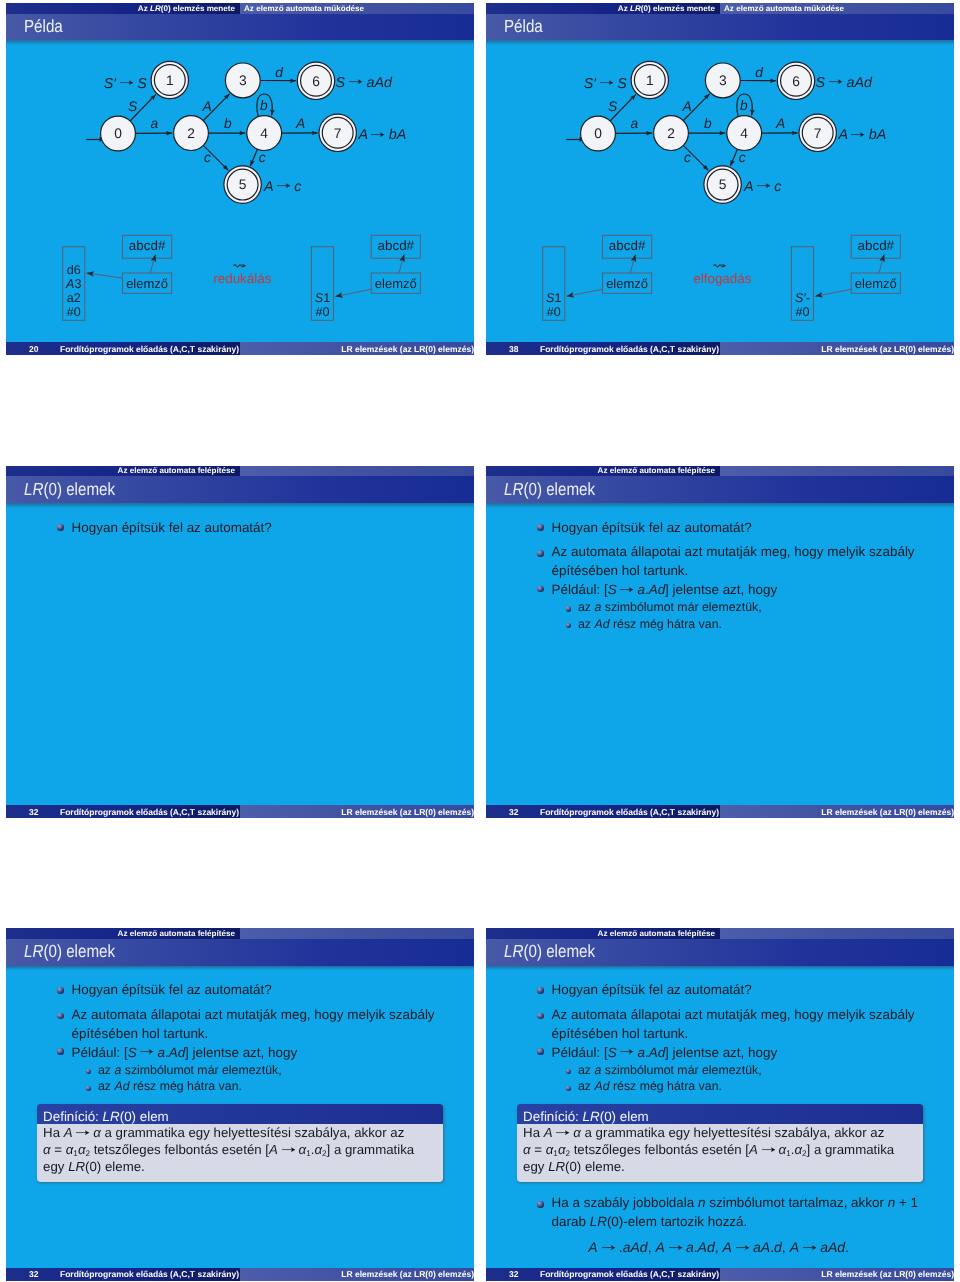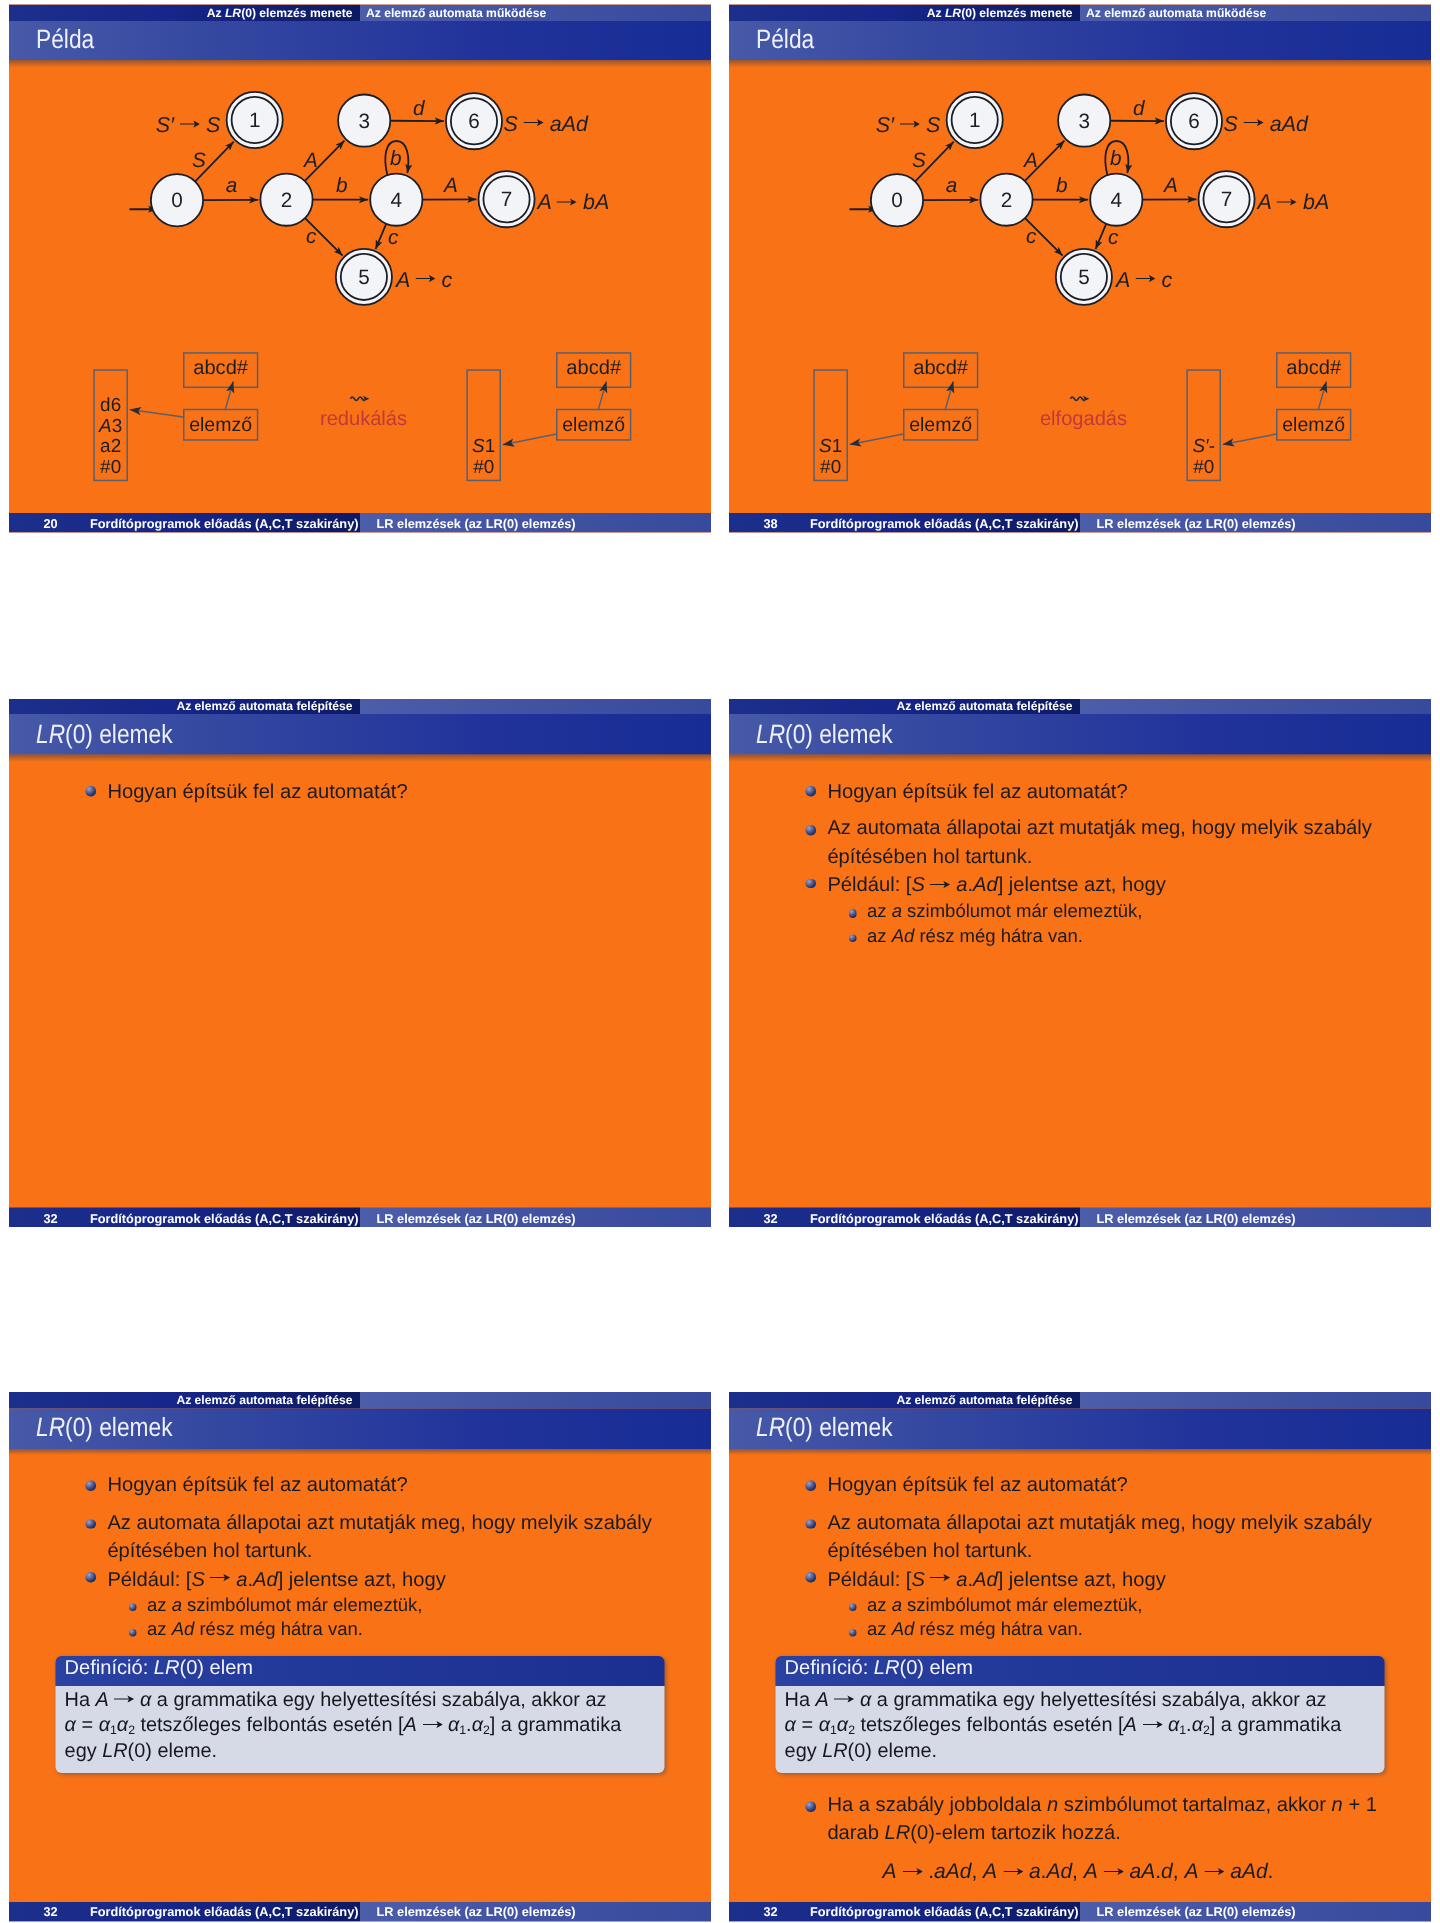--- a/index.html
+++ b/index.html
@@ -1,55 +1,55 @@
 <!DOCTYPE html>
 <html><head>
 <meta charset="utf-8">
 <style>
   html,body{margin:0;padding:0;background:#ffffff;}
   body{width:960px;height:1282px;font-family:"Liberation Sans",sans-serif;
        -webkit-font-smoothing:antialiased;text-rendering:geometricPrecision;}
   .sheet{position:relative;width:960px;height:1282px;overflow:hidden;background:#ffffff;}
-  .slide{position:absolute;width:468px;height:352.5px;background:#f97316;overflow:hidden;}
+  .slide{position:absolute;width:468px;height:352.5px;background:#0ea5e9;overflow:hidden;}
   .navbar{position:absolute;left:0;top:0;width:468px;height:10.9px;display:flex;}
   .navcell{height:10.9px;display:flex;align-items:flex-end;
            font-size:8.1px;font-weight:bold;letter-spacing:0px;color:#ffffff;
            white-space:nowrap;overflow:hidden;line-height:9.9px;}
   .navcell.dark{background:linear-gradient(to right,#1D2F8B 0%,#16268A 45%,#0D1A62 100%);
            justify-content:flex-end;padding-right:5px;box-sizing:border-box;}
   .navcell.light{background:linear-gradient(to right,#4C5EAA 0%,#4253A3 45%,#384A9D 100%);
            justify-content:flex-start;padding-left:4px;box-sizing:border-box;}
   .ftitle{position:absolute;left:0;top:10.9px;width:468px;height:26.6px;
           background:linear-gradient(to right,#4759A7 0%,#3346A0 32%,#21339B 68%,#172C95 100%);}
   .ftitle .txt{position:absolute;left:18.1px;top:4.2px;font-size:17.6px;color:#EEF0FA;
        font-weight:400;line-height:17.6px;white-space:nowrap;
        transform:scaleX(0.862);transform-origin:0 0;}
   .ftshadow{position:absolute;left:0;top:37.5px;width:468px;height:4.5px;
       background:linear-gradient(to bottom,rgba(52,55,76,0.5),rgba(52,55,76,0.0));}
   .footer{position:absolute;left:0;top:339.6px;width:468px;height:12.9px;display:flex;}
   .fcell{height:12.9px;display:flex;align-items:center;font-size:8.5px;font-weight:bold;
      color:#ffffff;white-space:nowrap;letter-spacing:0px;overflow:hidden;box-sizing:border-box;}
   .fcell.dark{background:linear-gradient(to right,#1D2F8B 0%,#16268A 45%,#0D1A62 100%);}
   .fcell.light{background:linear-gradient(to right,#4C5EAA 0%,#4253A3 45%,#384A9D 100%);
-     padding-left:11px;}
+     padding-left:11px;justify-content:flex-end;}
   .sbody{position:absolute;left:0;top:37.7px;width:468px;height:302px;}
   .li{position:absolute;color:#191B22;white-space:normal;}
   .bul{position:absolute;border-radius:50%;
       background:radial-gradient(circle at 33% 28%, #9aa3cb 0%, #2f3c75 58%, #10152f 100%);}
   i{font-style:italic;}
   .fml{position:absolute;font-size:13.45px;color:#191B22;}
   .arw{display:inline-block;width:13.4px;height:0.66em;vertical-align:-0.02em;position:relative;}
   .arw svg{position:absolute;left:0;bottom:0.16em;}
   sub{font-size:0.62em;vertical-align:-0.22em;}
   .rule{font-family:"Liberation Sans",sans-serif;font-style:italic;font-size:14.3px;
         line-height:14.3px;color:#1C1E26;white-space:nowrap;text-align:center;}
   .defblock{position:absolute;border-radius:4px;
      filter:drop-shadow(1.6px 1.6px 1.4px rgba(70,70,80,0.55));}
   .defhead{background:linear-gradient(to right,#2A42A1 0%,#223899 45%,#1B2F90 100%);
-     color:#F4F4FB;font-size:13.38px;display:flex;align-items:flex-start;padding-left:5.9px;
+     color:#F4F4FB;font-size:13.38px;display:flex;align-items:flex-end;padding-left:5.9px;
      border-radius:4px 4px 0 0;box-sizing:border-box;line-height:13.38px;padding-top:1px;}
   .defbody{background:#D6DAE7;color:#16181F;border-radius:0 0 4px 4px;}
 </style>
 </head>
 <body>
 
 <div class="sheet" id="sheet">
     <div class="slide" style="left: 6px; top: 2.8px;">
       <div class="navbar">
         <div class="navcell dark" style="width: 234px;">

